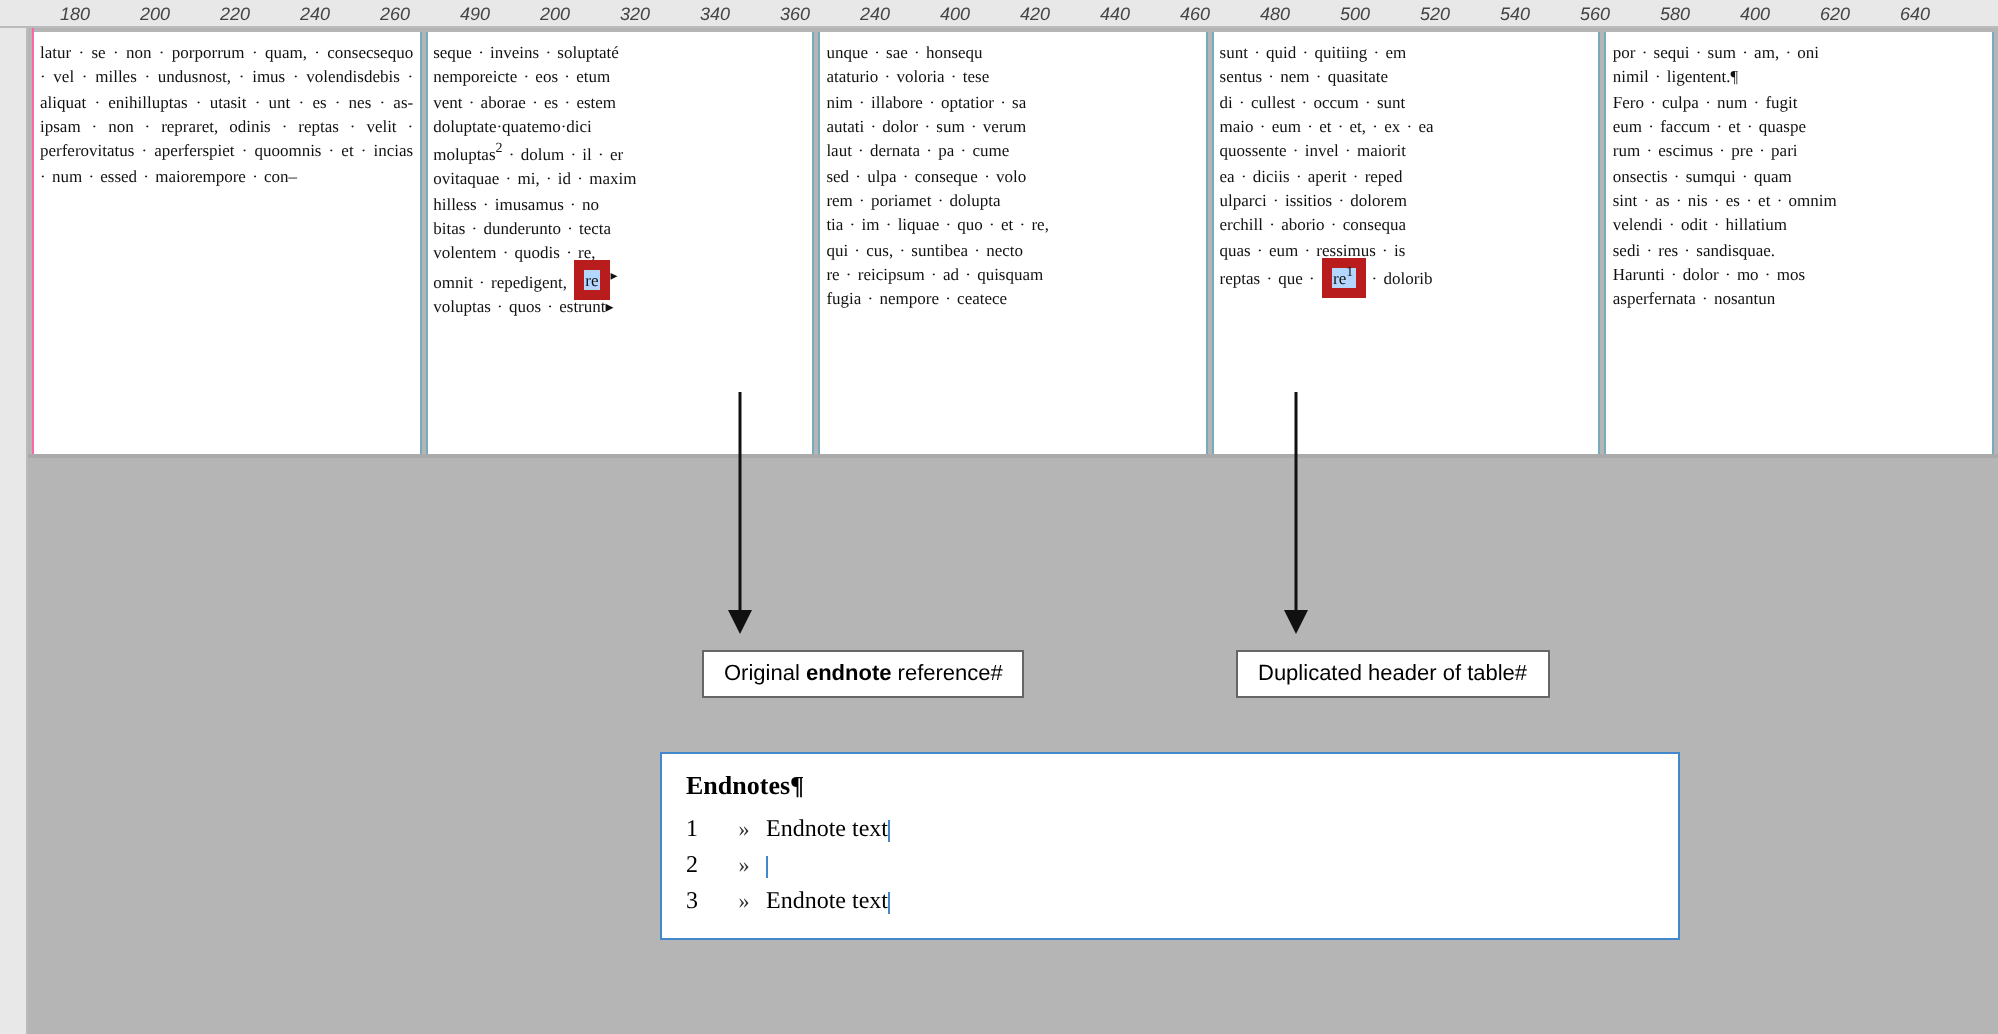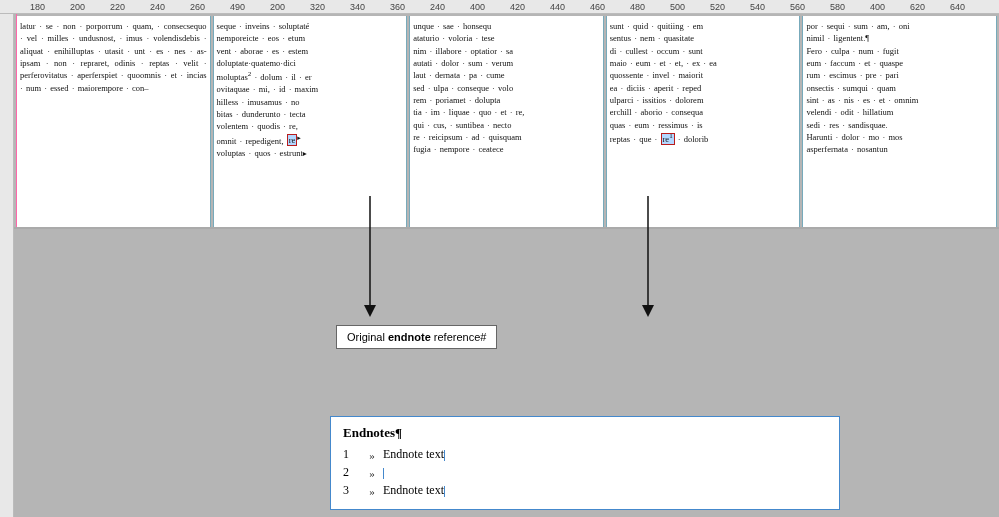--- a/index.html
+++ b/index.html
@@ -24,20 +24,21 @@
       display: flex;
       align-items: center;
       overflow: hidden;
     }
 
     .ruler-marks {
       display: flex;
       width: 100%;
       height: 100%;
       position: relative;
+      font-style: italic;
     }
 
     .ruler-number {
       position: absolute;
       font-size: 9px;
       font-family: Arial, sans-serif;
       color: #444;
       top: 2px;
     }
 
@@ -182,21 +183,21 @@
 
     
     .arrow-svg {
       position: absolute;
       z-index: 18;
       pointer-events: none;
     }
 
     
     .ref-box {
-      border: 1px solid #b91c1c;
+      border: 5px solid #b91c1c;
       padding: 0 1px;
     }
   </style>
 </head>
 <body>
 
 <div class="ruler-top">
   <div class="ruler-marks">
     <span class="ruler-number" style="left:30px">180</span>
     <span class="ruler-number" style="left:70px">200</span>
@@ -267,26 +268,29 @@
       <marker id="arrowhead2" markerWidth="8" markerHeight="8" refX="4" refY="4" orient="auto">
         <path d="M0,0 L0,8 L8,4 z" fill="#111"></path>
       </marker>
     </defs>
   </svg>
 
   <div style="position:absolute; left:14px; right:0; top:213px; height:2px; background:#aaa; z-index:8;"></div>
 
   <div style="position:absolute; left:14px; right:0; top:215px; bottom:0; background:#b5b5b5; z-index:6;"></div>
 
-  <div class="callout" style="left:336px; top:311px;">
+  <div class="callout" style="left:351px; top:311px;">
     <span>Original </span><span class="bold">endnote</span><span> reference#</span>
   </div>
 
-
-  <div class="endnotes-box" style="left:330px; top:362px; width:510px;margin-top:40px;">
+  <div class="callout" style="left:618px; top:311px;">
+    <span>Duplicated header of table#</span>
+  </div>
+
+  <div class="endnotes-box" style="left:330px; top:362px; width:510px;">
     <div class="endnotes-title">Endnotes¶</div>
     <div class="endnote-row">
       <span class="endnote-num">1</span>
       <span class="endnote-arrow">»</span>
       <span class="endnote-text">Endnote text<span class="cursor-line"></span></span>
     </div>
     <div class="endnote-row">
       <span class="endnote-num">2</span>
       <span class="endnote-arrow">»</span>
       <span class="endnote-text"><span class="cursor-line"></span></span>

